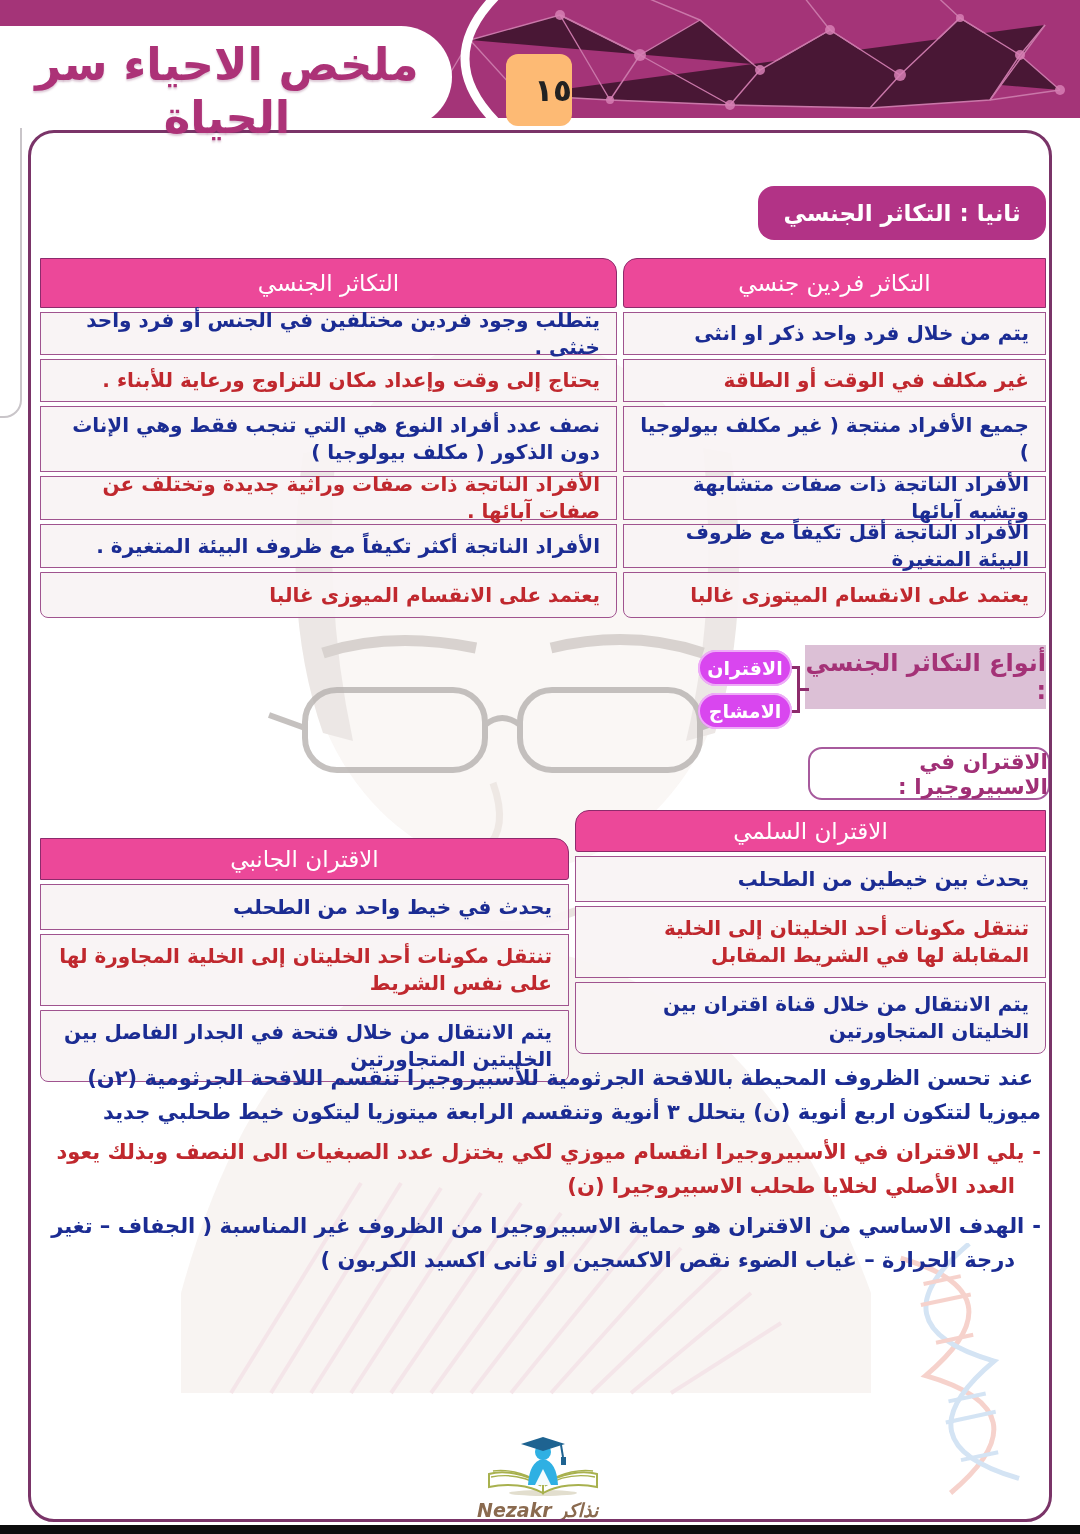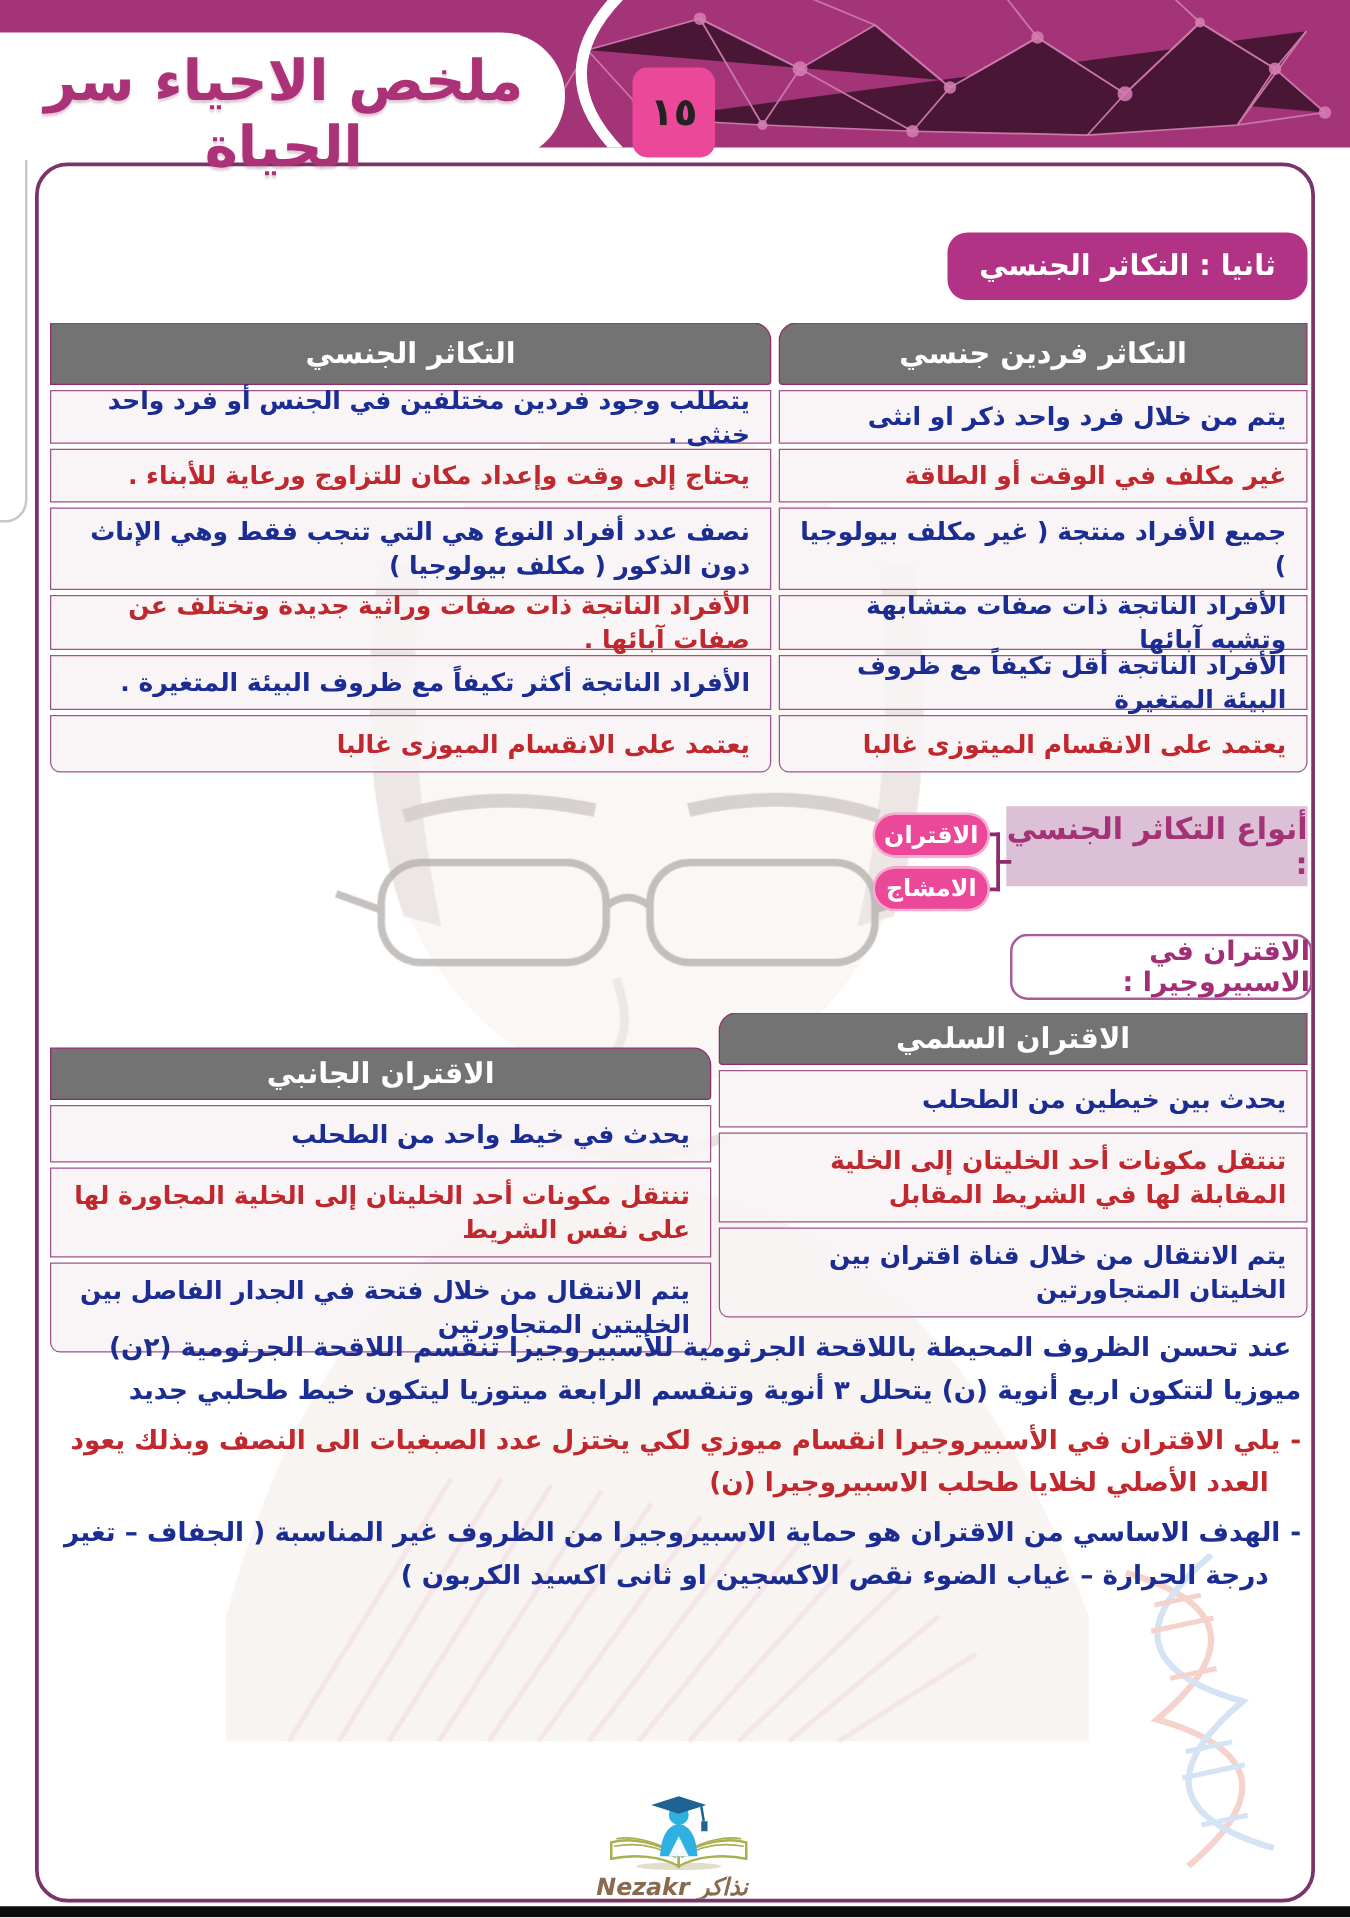--- a/index.html
+++ b/index.html
@@ -6,56 +6,56 @@
   .page{position:relative;width:1080px;height:1534px;background:#ffffff;overflow:hidden;
         font-family:"DejaVu Sans",sans-serif;direction:rtl;}
   
   .banner{position:absolute;top:0;left:0;width:1080px;height:118px;background:#A43478;z-index:0;}
   .banner svg{position:absolute;top:0;left:0;}
   .title-panel{position:absolute;top:26px;left:-30px;width:482px;height:102px;background:#ffffff;
                border-radius:0 58px 58px 0;z-index:2;}
   .title-text{position:absolute;top:38px;left:4px;width:446px;z-index:3;text-align:center;
               font-size:45px;font-weight:bold;color:#AC3277;letter-spacing:-1px;
               text-shadow:0 2px 2px rgba(120,40,90,.25);}
-  .page-tab{position:absolute;top:54px;left:506px;width:66px;height:72px;background:#ec4899;
-            border-radius:12px;z-index:2;display:flex;align-items:center;justify-content:center;
+  .page-tab{position:absolute;top:54px;left:506px;width:66px;height:72px;background:#fdba74;
+            border-radius:12px;z-index:2;display:flex;align-items:center;
             font-size:31px;font-weight:bold;color:#222;}
   .left-tab{position:absolute;top:30px;left:-36px;width:54px;height:384px;background:#ffffff;
             border:2px solid #C9C5C9;border-radius:18px;z-index:1;}
   
   .frame{position:absolute;top:130px;left:28px;width:1018px;height:1386px;background:#fff;
          border:3px solid #7A3468;border-radius:26px;z-index:1;overflow:hidden;}
   .ghost{position:absolute;top:0;left:0;z-index:0;pointer-events:none;}
   .badge-main{position:absolute;left:727px;top:53px;width:288px;height:54px;background:#B23386;
               border-radius:16px;display:flex;align-items:center;justify-content:center;z-index:2;
               color:#fff;font-weight:bold;font-size:23px;}
   
   .tblwrap{position:absolute;display:flex;gap:6px;z-index:2;}
   .t1{left:9px;top:125px;width:1006px;}
   .t2{left:9px;top:677px;width:1006px;}
   .tcol{display:grid;row-gap:4px;}
   .t1 .tcol{grid-template-rows:50px 43px 43px 66px 44px 44px 46px;}
   .t2 .tcol{grid-template-rows:42px 46px 72px 72px;}
   .t1 .col-r{width:423px;} .t1 .col-l{width:577px;}
   .t2 .col-r{width:471px;} .t2 .col-l{width:529px;margin-top:28px;}
-  .thead{background:#737373;color:#fff;font-weight:bold;font-size:23px;
+  .thead{background:#ec4899;color:#fff;font-weight:normal;font-size:23px;
          display:flex;align-items:center;justify-content:center;}
   .col-r .thead{border-radius:14px 0 0 3px;}   
   .col-l .thead{border-radius:0 14px 3px 0;}
   .tcol .thead{border:1px solid #8D2B6C;}
   .tcell{background:rgba(249,243,244,.93);border:1.4px solid #A0538F;
          display:flex;align-items:center;font-weight:bold;font-size:20px;line-height:1.35;
          padding:2px 16px;text-align:right;}
   .tcol .tcell:last-child{border-radius:0 0 8px 8px;}
   .c-blue{color:#1B2C93;} .c-red{color:#C0282E;}
   
   .types-band{position:absolute;left:774px;top:512px;width:241px;height:64px;background:#DCC0D6;
               display:flex;align-items:center;justify-content:center;z-index:2;
               color:#A43277;font-weight:bold;font-size:24px;}
-  .pill{position:absolute;width:94px;height:36px;background:#ec4899;border-radius:18px;z-index:3;
+  .pill{position:absolute;width:94px;height:36px;background:#d946ef;border-radius:18px;z-index:3;
         display:flex;align-items:center;justify-content:center;color:#fff;font-weight:bold;font-size:19px;
         box-shadow:inset 0 0 0 2px rgba(255,255,255,.55);}
   .pill1{left:667px;top:517px;} .pill2{left:667px;top:560px;}
   .line{position:absolute;background:#8D2B6C;z-index:2;}
   .lv{left:766px;top:533px;width:3px;height:47px;}
   .lh1{left:759px;top:533px;width:10px;height:3px;}
   .lh2{left:759px;top:577px;width:10px;height:3px;}
   .lh3{left:766px;top:555px;width:12px;height:3px;}
   
   .subbox{position:absolute;left:777px;top:614px;width:242px;height:53px;background:#fff;

